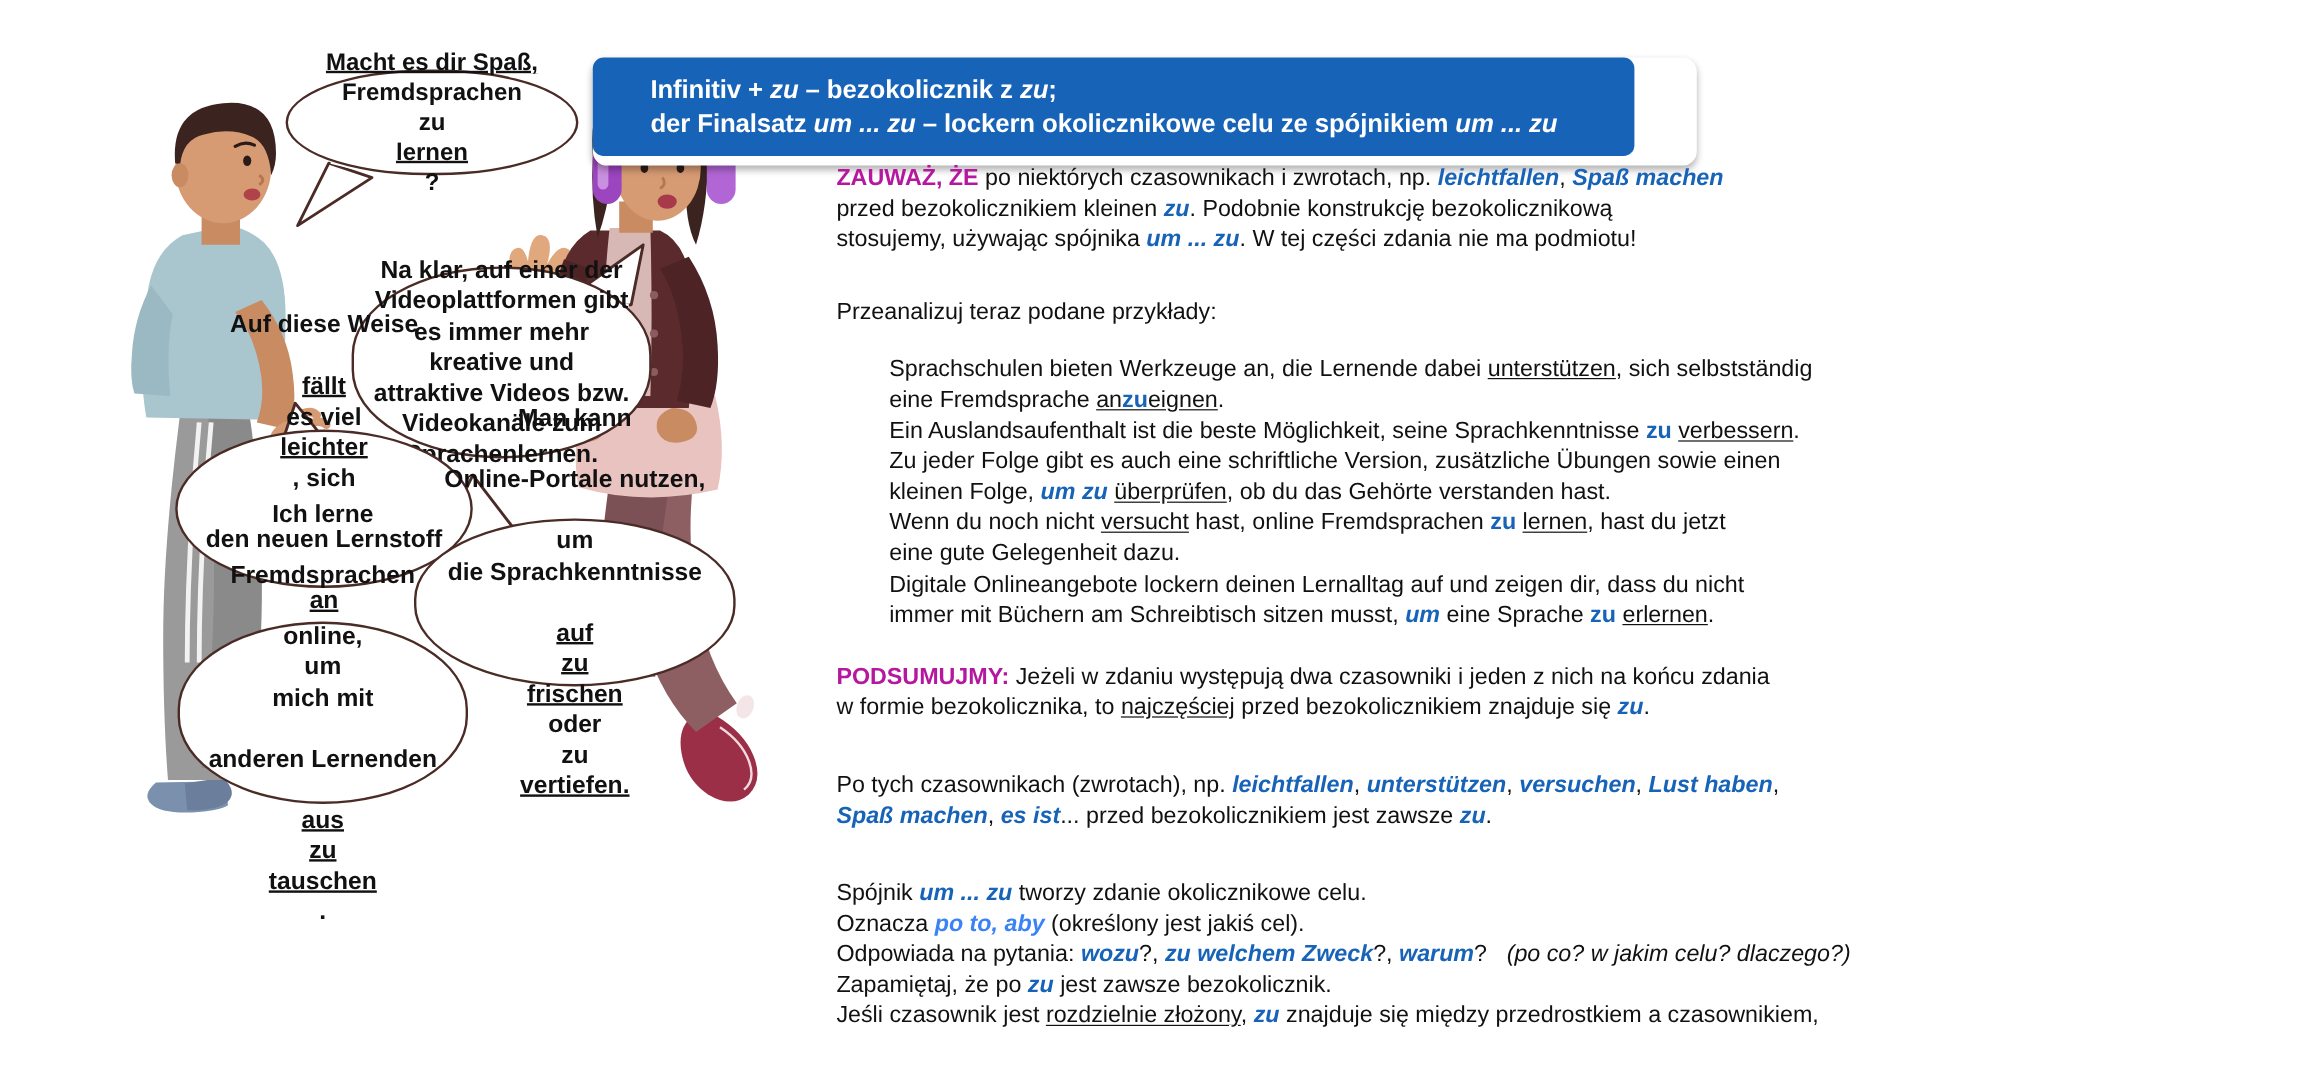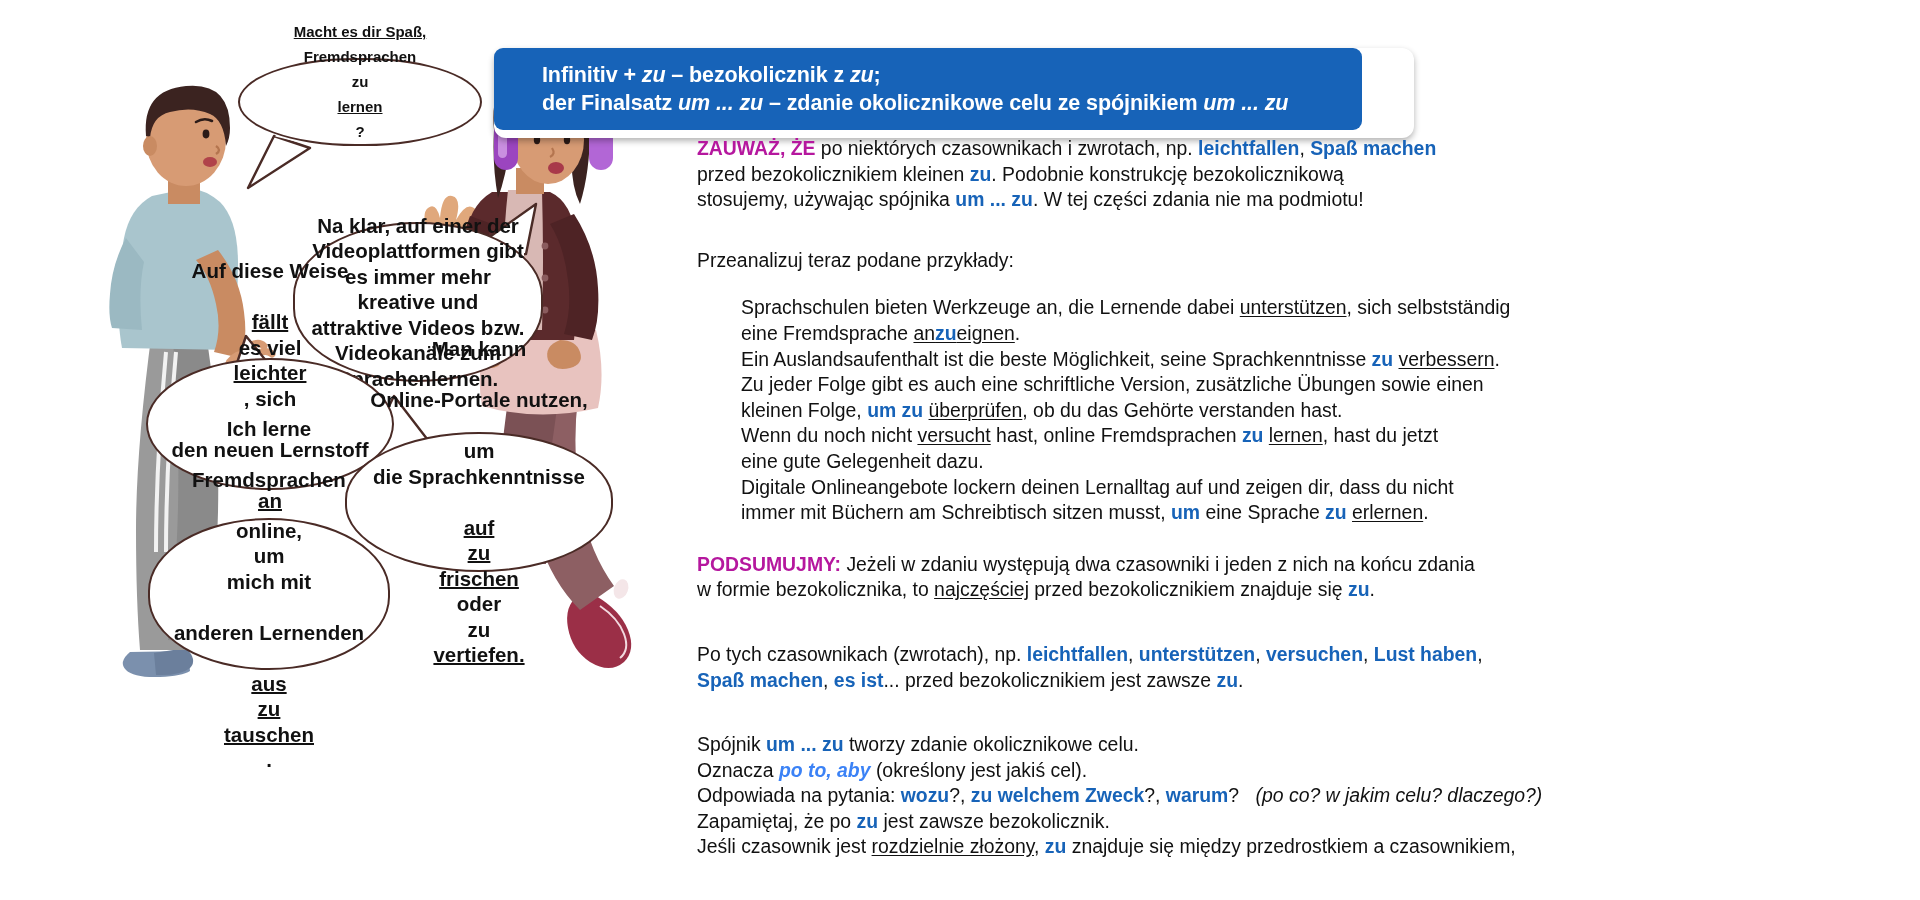--- a/index.html
+++ b/index.html
@@ -51,23 +51,22 @@
     z-index:6;
     display:flex; align-items:center; justify-content:center;
   }
   .bub span{ display:block; width:100%; }
   .bub u{ text-decoration:underline; text-underline-offset:1px; }
   .bub b.zu{ font-weight:900; }
 
   #bubble-1{
     left:238px; top:58px; width:244px; height:88px;
     border-radius:50%/52%;
-    font-size:15px; line-height:25px;
+    font-size:20px; line-height:25px;
     padding:0 22px;
-    align-items:flex-end;
   }
   #bubble-2{
     left:293px; top:222px; width:250px; height:160px;
     border-radius:50%/46%;
     font-size:20.5px; line-height:25.5px;
     padding:0 16px;
   }
   #bubble-3{
     left:146px; top:358px; width:248px; height:132px;
     border-radius:50%/50%;
@@ -90,21 +89,21 @@
 
   
   .col{
     position:absolute; left:697px; top:136px; width:1200px;
     font-size:19.4px; line-height:25.6px; color:#111111;
   }
   .col p{ margin:0; }
   .blk{ margin-bottom:13px; }
   .indent{ margin-left:44px; }
   .hl-pink{ color:#b5179e; font-weight:bold; }
-  .hl-blue{ color:#1763b8; font-weight:bold; }
+  .hl-blue{ color:#1763b8; font-weight:bold; font-style:italic; }
   .hl-blue-n{ color:#1763b8; font-weight:bold; }
   .ul{ text-decoration:underline; text-underline-offset:1.5px; }
   .bk{ font-weight:bold; font-style:italic; color:#3b82f6; }
   .it{ font-style:italic;margin-left:11px; }
   .sp-m{ height:22px; }
   .sp-l{ height:26px; }
 </style>
 </head>
 <body>
 
@@ -213,21 +212,21 @@
   </svg>
 
   <svg class="tail" style="left:348px; top:392px; width:120px; height:70px;" viewBox="0 0 120 70">
     <path d="M46 4 L20 58 L86 56 Z" fill="#ffffff" stroke="#4a2b26" stroke-width="2.4" stroke-linejoin="round"></path>
     <path d="M24 56 L84 56" stroke="#ffffff" stroke-width="6"></path>
   </svg>
 
   <div class="banner-wrap">
     <div class="banner">
       <div><span>Infinitiv + </span><i>zu</i><span> – bezokolicznik z </span><i>zu</i><span>;</span></div>
-      <div><span>der Finalsatz </span><i>um ... zu</i><span> – zdanie okolicznikowe celu ze spójnikiem </span><i>um ... zu</i></div>
+      <div><span>der Finalsatz </span><i>um ... zu</i><span> – lockern okolicznikowe celu ze spójnikiem </span><i>um ... zu</i></div>
     </div>
   </div>
 
   <div class="bub" id="bubble-1">
     <span>
       <u>Macht es dir Spaß,</u><br>
       <span>Fremdsprachen </span><b class="zu">zu</b><br>
       <u>lernen</u><span>?</span>
     </span>
   </div>

